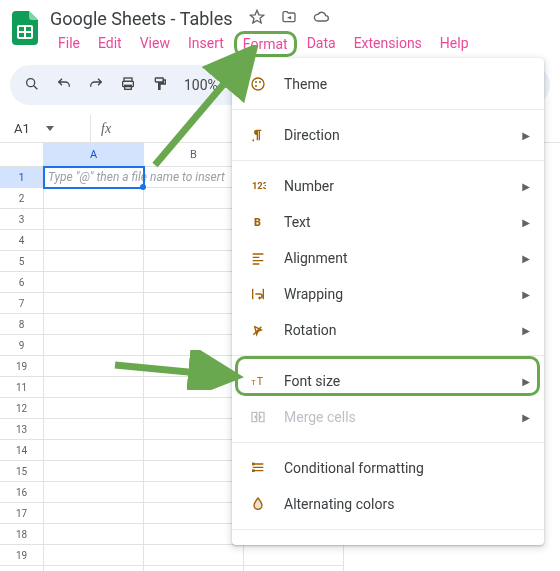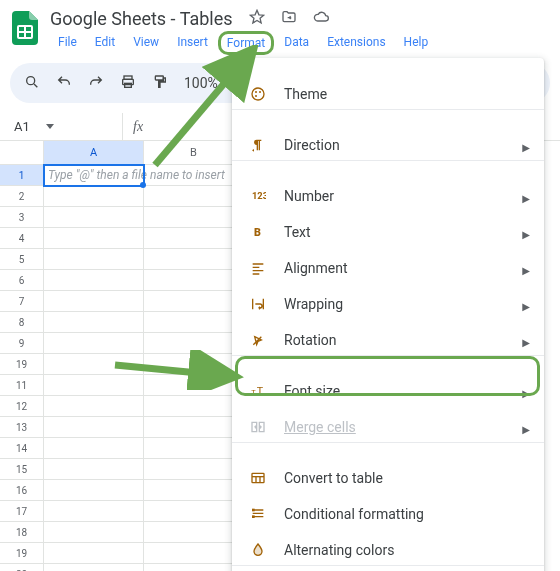--- a/index.html
+++ b/index.html
@@ -5,52 +5,52 @@
   * { box-sizing: border-box; margin: 0; padding: 0; font-family: "Google Sans", Roboto, Arial, sans-serif; }
   body { width: 560px; height: 571px; background: #fff; overflow: hidden; position: relative; font-size: 14px; color: #3c4043; }
 
   
   .header { display: flex; align-items: flex-start; padding: 8px 12px 0 10px; gap: 10px; }
   .logo { width: 30px; height: 40px; display:flex; align-items:center; justify-content:center;}
   .title-row { display: flex; align-items: center; gap: 16px; }
   .doc-title { font-size: 18px; color: #3c4043; font-weight: 400;}
   .star, .folder, .cloud { color: #5f6368; }
   .menubar { display: flex; gap: 2px; padding-top: 2px; }
-  .menubar span { padding: 4px 8px; font-size: 12px; color: #3b82f6; border-radius: 4px; cursor: pointer; text-align: center; }
+  .menubar span { padding: 4px 8px; font-size: 14px; color: #ec4899; border-radius: 4px; cursor: pointer; text-align: center; }
   .menu-highlight { border: 3px solid #6aa84f; border-radius: 10px !important; padding: 2px 6px !important; }
 
   
   .toolbar { margin: 8px 10px 0 10px; background: #edf2fa; border-radius: 24px; height: 40px; display: flex; align-items: center; padding: 0 14px; gap: 16px; color:#444746;}
   .toolbar .sep { width:1px; height:22px; background:#c4c7c5; margin:0 2px;}
   .toolbar .zoom { font-size:14px; display:flex; align-items:center; gap:4px;}
 
   
   .namebox-row { display:flex; align-items:center; height:28px; border-bottom:1px solid #e1e3e1; margin-top:10px;}
   .namebox { width:90px; display:flex; align-items:center; padding-left:14px; font-size:13px; color:#3c4043; gap:16px;}
-  .fx { color:#5f6368; font-style:italic; padding:0 10px; border-left:1px solid #e1e3e1; height:100%; display:flex; align-items:center;margin-left:32px;}
+  .fx { color:#5f6368; font-style:italic; padding:0 10px; border-left:1px solid #e1e3e1; height:100%; display:flex; align-items:center;}
 
   
   .grid-wrap { position:relative; }
   .col-headers { display:flex; height:24px; background:#fff; }
   .row-hdr-spacer { width:44px; border-right:1px solid #e1e3e1; border-bottom:1px solid #e1e3e1; background:#fff;}
   .col-hdr { width:100px; border-right:1px solid #e1e3e1; border-bottom:1px solid #e1e3e1; text-align:center; font-size:11px; color:#5f6368; line-height:24px;}
   .col-hdr.sel { background:#d3e3fd; color:#0b57d0;}
   .rows {}
   .row { display:flex; height:21px; }
   .row-hdr { width:44px; border-right:1px solid #e1e3e1; border-bottom:1px solid #e1e3e1; text-align:center; font-size:10px; color:#5f6368; line-height:21px; background:#fff;}
   .row-hdr.sel { background:#d3e3fd; color:#0b57d0;}
   .cell { width:100px; border-right:1px solid #e1e3e1; border-bottom:1px solid #e1e3e1; font-size:12px; padding:0 4px; line-height:21px; white-space:nowrap;}
   .placeholder-cell { color:#9aa0a6; font-style:italic; position:relative; }
   .sel-cell { outline:2px solid #1a73e8; outline-offset:-1px; position:relative;}
   .sel-cell::after { content:""; position:absolute; right:-3px; bottom:-3px; width:6px; height:6px; background:#1a73e8; border-radius:50%;}
 
   
   .dropdown { position:absolute; top:58px; left:232px; width:312px; background:#fff; border-radius:4px; box-shadow:0 2px 6px 2px rgba(60,64,67,.15), 0 1px 2px rgba(60,64,67,.3); padding:8px 0; z-index:10;}
-  .menu-item { display:flex; align-items:flex-end; height:36px; padding:0 16px; gap:16px; font-size:14px; color:#3c4043; cursor:pointer; position:relative;}
-  .menu-item.disabled { color:#bdc1c6;text-decoration:underline; }
+  .menu-item { display:flex; align-items:center; height:36px; padding:0 16px; gap:16px; font-size:14px; color:#3c4043; cursor:pointer; position:relative;}
+  .menu-item.disabled { color:#bdc1c6; }
   .menu-item .arrow { position:absolute; right:14px; color:#5f6368; font-size:10px;}
   .menu-sep { height:1px; background:#e8eaed; margin:7px 0;}
   .mi-icon { width:20px; display:flex; justify-content:center; color:#a16207;}
   .menu-item.disabled .mi-icon { color:#bdc1c6;}
   .ring { position:absolute; border:3px solid #6aa84f; border-radius:10px; pointer-events:none;}
   .ring-convert { top:356px; left:235px; width:305px; height:40px; z-index:11;}
 
   
   svg.anno { position:absolute; z-index:12; pointer-events:none; }
 
@@ -360,31 +360,20 @@
           <path stroke="currentColor" stroke-width="2" fill="none" d="M3 5h7v14H3zM14 5h7v14h-7zM7 12h3m4 0h3m-10 0l2-2m-2 2l2 2m8-2l-2-2m2 2l-2 2"></path>
         </svg>
       </span>
     <span>Merge cells</span>
     <span class="arrow">▶</span>
   </div>
   <div class="menu-sep"></div>
   <div class="menu-item">
     <span class="mi-icon">
         <svg class="icon-svg" viewBox="0 0 24 24">
-          <rect x="3" y="5" width="18" height="14" rx="1" fill="none" stroke="currentColor" stroke-width="2"></rect>
-          <line x1="3" y1="10" x2="21" y2="10" stroke="currentColor" stroke-width="2"></line>
-          <line x1="9" y1="10" x2="9" y2="19" stroke="currentColor" stroke-width="2"></line>
-          <line x1="15" y1="10" x2="15" y2="19" stroke="currentColor" stroke-width="2"></line>
-        </svg>
-      </span>
-    <span>Convert to table</span>
-  </div>
-  <div class="menu-item">
-    <span class="mi-icon">
-        <svg class="icon-svg" viewBox="0 0 24 24">
           <path stroke="currentColor" stroke-width="2" d="M4 6h16M4 11h16M4 16h16"></path>
           <rect x="3" y="4" width="4" height="4" fill="currentColor"></rect>
           <rect x="3" y="14" width="4" height="4" fill="currentColor"></rect>
         </svg>
       </span>
     <span>Conditional formatting</span>
   </div>
   <div class="menu-item">
     <span class="mi-icon">
         <svg class="icon-svg" viewBox="0 0 24 24">

